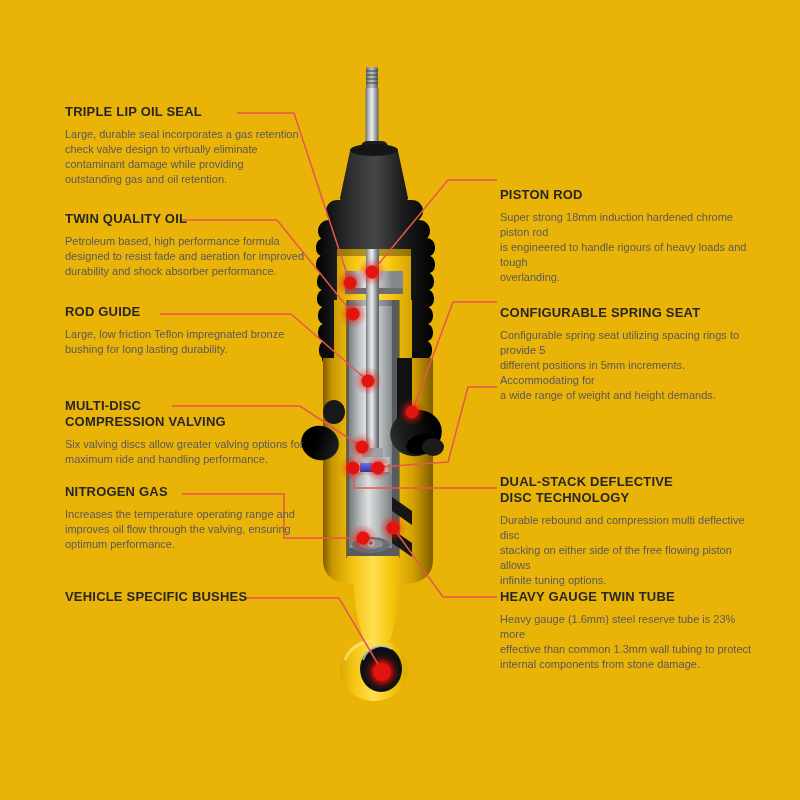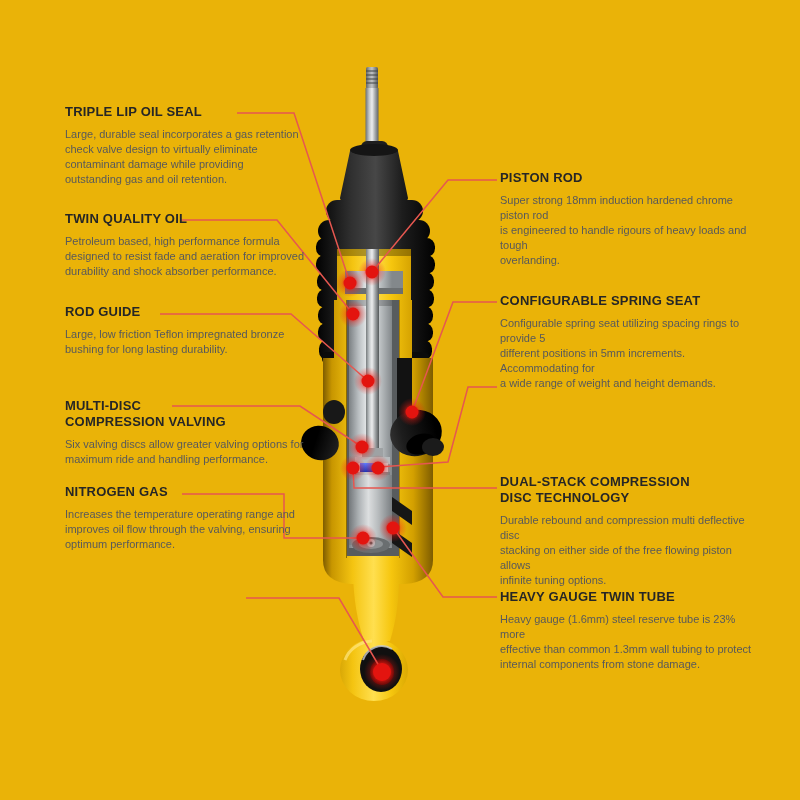--- a/index.html
+++ b/index.html
@@ -254,38 +254,39 @@
     <p>Large, low friction Teflon impregnated bronze
 bushing for long lasting durability.</p>
   </div>
   <div class="label left" style="top:484px">
     <h3>NITROGEN GAS</h3>
     <p>Increases the temperature operating range and
 improves oil flow through the valving, ensuring
 optimum performance.</p>
   </div>
   <div class="label left" style="top:589px">
-  </div>
-
-  <div class="label right" style="top:170px">
+    <h3>VEHICLE SPECIFIC BUSHES</h3>
+  </div>
+
+  <div class="label right" style="top:187px">
     <h3>PISTON ROD</h3>
     <p>Super strong 18mm induction hardened chrome piston rod
 is engineered to handle rigours of heavy loads and tough
 overlanding.</p>
   </div>
-  <div class="label right" style="top:293px">
+  <div class="label right" style="top:305px">
     <h3>CONFIGURABLE SPRING SEAT</h3>
     <p>Configurable spring seat utilizing spacing rings to provide 5
 different positions in 5mm increments. Accommodating for
 a wide range of weight and height demands.</p>
   </div>
   <div class="label right" style="top:379px">
   </div>
   <div class="label right" style="top:474px">
-    <h3>DUAL-STACK COMPRESSION
+    <h3>DUAL-STACK DEFLECTIVE
 DISC TECHNOLOGY</h3>
     <p>Durable rebound and compression multi deflective disc
 stacking on either side of the free flowing piston allows
 infinite tuning options.</p>
   </div>
   <div class="label right" style="top:589px">
     <h3>HEAVY GAUGE TWIN TUBE</h3>
     <p>Heavy gauge (1.6mm) steel reserve tube is 23% more
 effective than common 1.3mm wall tubing to protect
 internal components from stone damage.</p>

